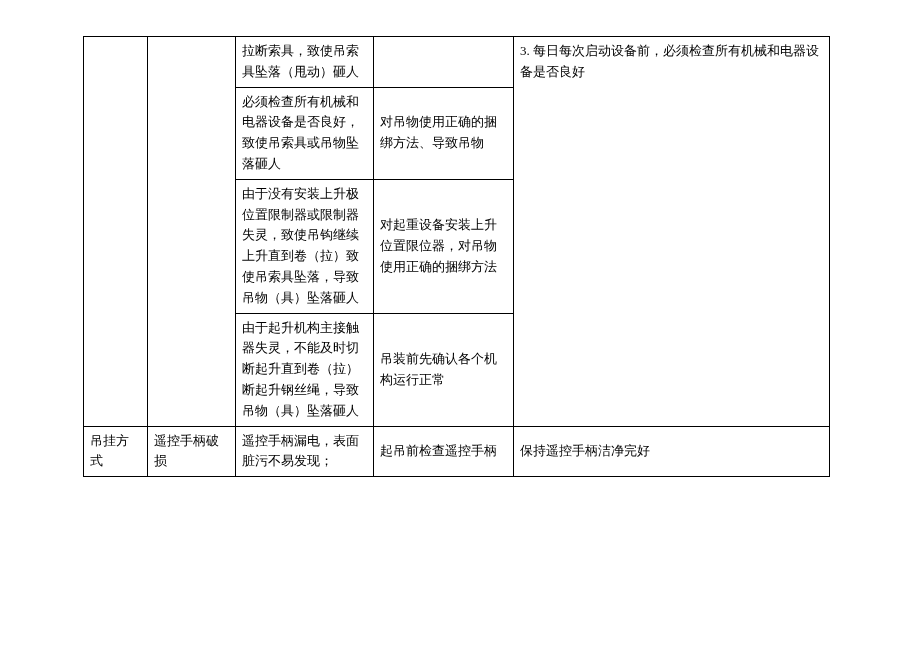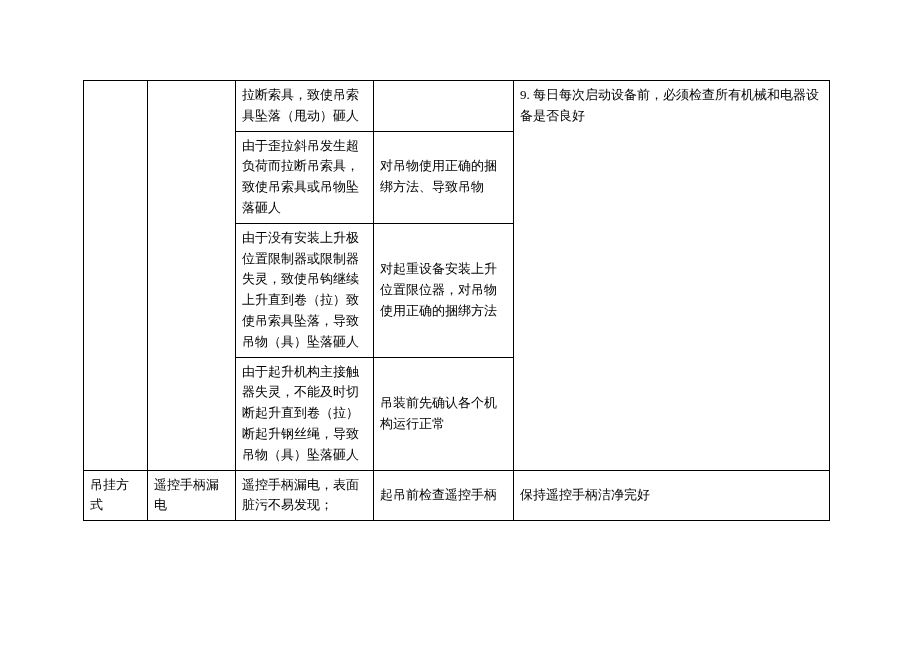--- a/index.html
+++ b/index.html
@@ -12,21 +12,21 @@
     }
     .page {
       width: 920px;
       height: 651px;
       padding-top: 0;
       box-sizing: border-box;
     }
     table {
       border-collapse: collapse;
       margin-left: 83px;
-      margin-top: 80px;
+      margin-top: 36px;
       table-layout: fixed;
     }
     td {
       border: 1px solid #000;
       padding: 4px 6px;
       vertical-align: middle;
       line-height: 1.6;
       box-sizing: border-box;
       word-break: break-all;
     }
@@ -47,36 +47,36 @@
       <col class="col-c">
       <col class="col-d">
       <col class="col-e">
     </colgroup>
     <tbody>
       <tr>
         <td rowspan="4"></td>
         <td rowspan="4"></td>
         <td>拉断索具，致使吊索具坠落（甩动）砸人</td>
         <td></td>
-        <td rowspan="4" style="vertical-align: top;">9. 每日每次启动设备前，必须检查所有机械和电器设备是否良好</td>
+        <td rowspan="4" style="vertical-align: top;">3. 每日每次启动设备前，必须检查所有机械和电器设备是否良好</td>
       </tr>
       <tr>
-        <td>由于歪拉斜吊发生超负荷而拉断吊索具，致使吊索具或吊物坠落砸人</td>
+        <td>必须检查所有机械和电器设备是否良好，致使吊索具或吊物坠落砸人</td>
         <td>对吊物使用正确的捆绑方法、导致吊物</td>
       </tr>
       <tr>
         <td>由于没有安装上升极位置限制器或限制器失灵，致使吊钩继续上升直到卷（拉）致使吊索具坠落，导致吊物（具）坠落砸人</td>
         <td>对起重设备安装上升位置限位器，对吊物使用正确的捆绑方法</td>
       </tr>
       <tr>
         <td>由于起升机构主接触器失灵，不能及时切断起升直到卷（拉）断起升钢丝绳，导致吊物（具）坠落砸人</td>
         <td>吊装前先确认各个机构运行正常</td>
       </tr>
       <tr>
         <td>吊挂方式</td>
-        <td>遥控手柄漏电</td>
+        <td>遥控手柄破损</td>
         <td>遥控手柄漏电，表面脏污不易发现；</td>
         <td>起吊前检查遥控手柄</td>
         <td>保持遥控手柄洁净完好</td>
       </tr>
     </tbody>
   </table>
 </div>
 
 </body></html>

